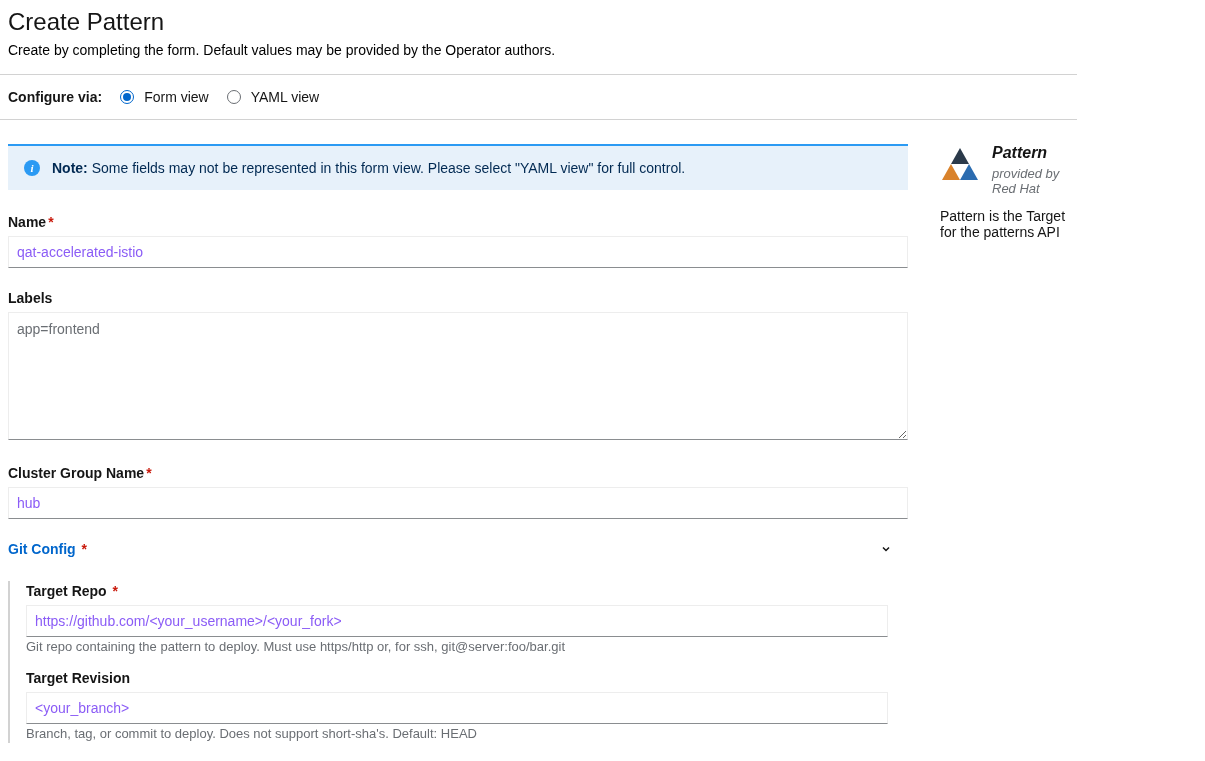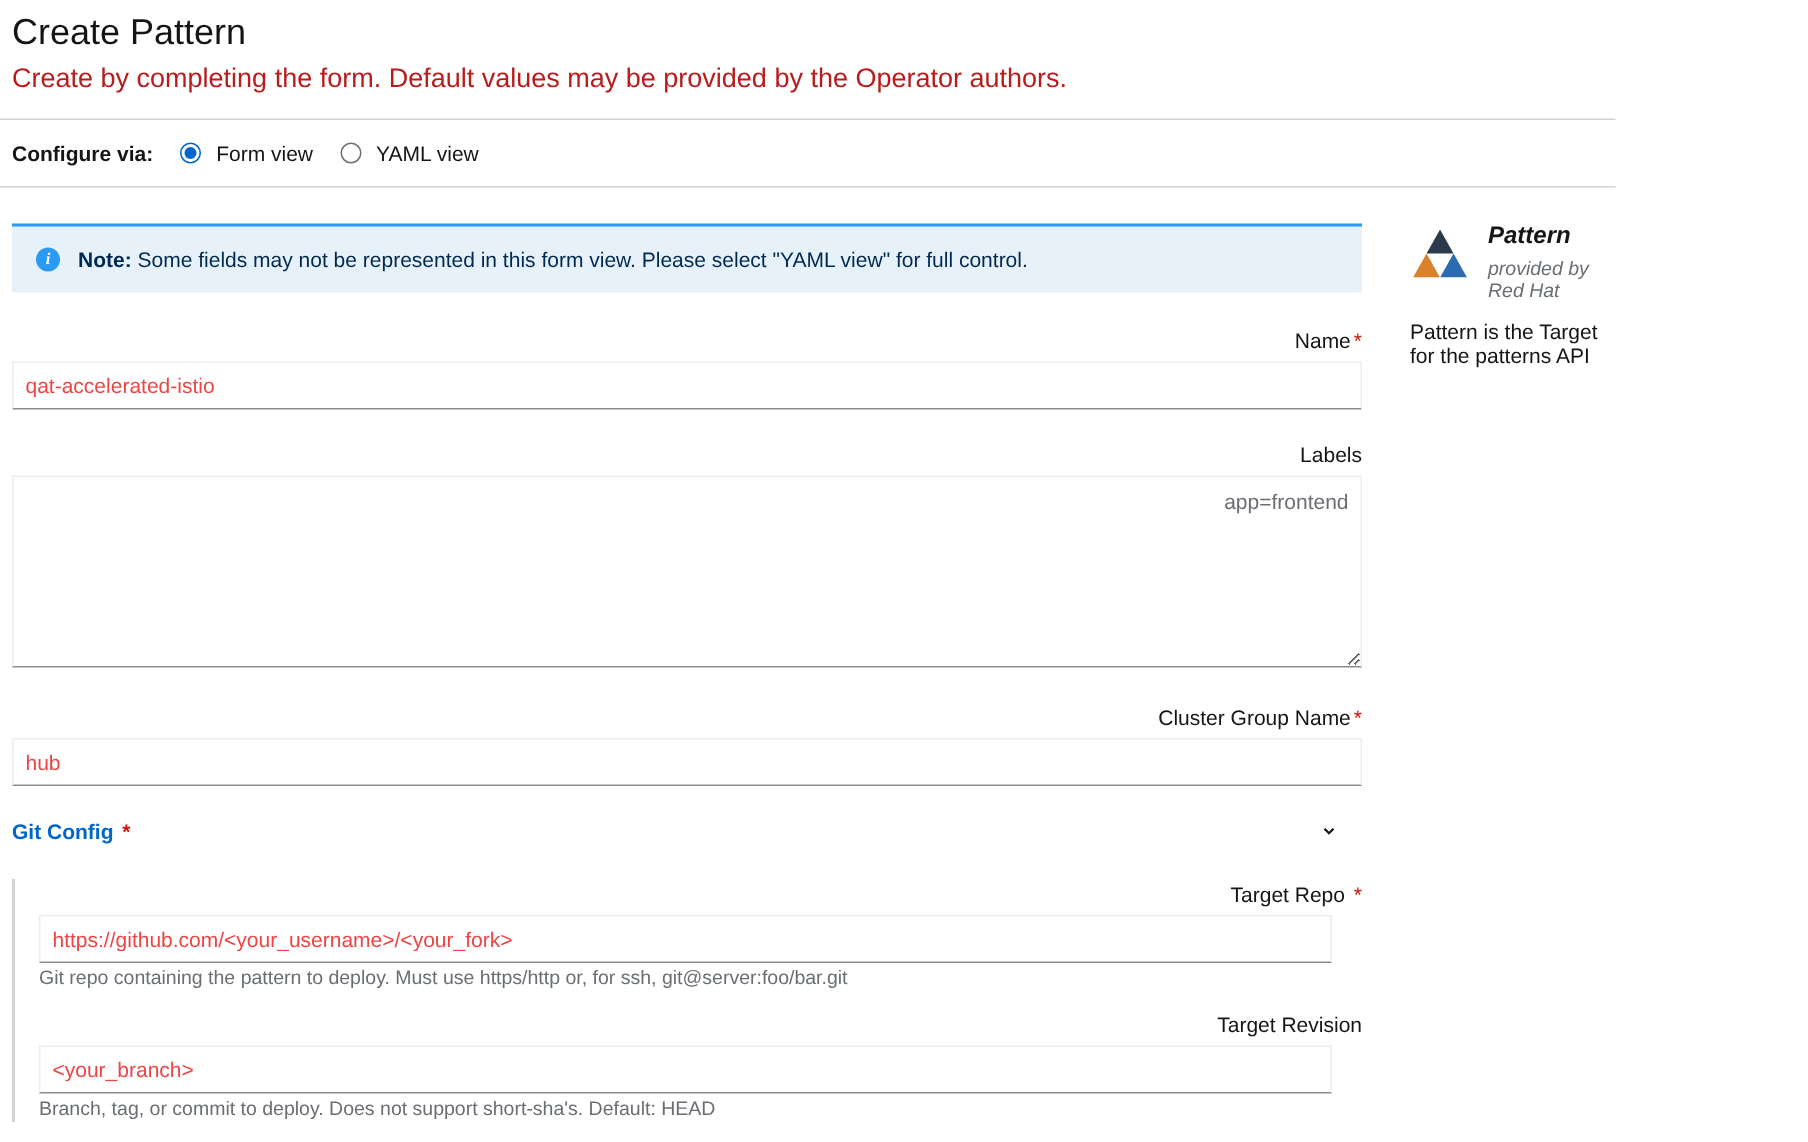--- a/index.html
+++ b/index.html
@@ -20,22 +20,22 @@
   .header-block {
     padding: 8px 8px 16px 8px;
   }
   h1.page-title {
     font-size: 24px;
     font-weight: 400;
     margin: 0 0 6px 0;
     color: #151515;
   }
   .page-subtitle {
-    font-size: 18px;
-    color: #b91c1c;
+    font-size: 14px;
+    color: #000000;
     margin: 0;
   }
   .config-row {
     border-top: 1px solid #d2d2d2;
     border-bottom: 1px solid #d2d2d2;
     padding: 14px 8px;
     display: flex;
     align-items: center;
     gap: 18px;
     font-size: 14px;
@@ -110,35 +110,34 @@
     justify-content: center;
     flex-shrink: 0;
   }
   .alert-text strong { font-weight: 700; }
   .form-group {
     margin-bottom: 22px;
   }
   .form-label {
     display: block;
     font-size: 14px;
-    font-weight: 400;
+    font-weight: 700;
     color: #151515;
     margin-bottom: 6px;
-    text-align: right;
   }
   .req-star {
     color: #c9190b;
     margin-left: 2px;
   }
   .text-input {
     width: 100%;
     height: 32px;
     padding: 4px 8px;
     font-size: 14px;
-    color: #ef4444;
+    color: #8b5cf6;
     border: 1px solid #ededed;
     border-top-color: #ededed;
     border-bottom: 1px solid #8a8d90;
     background: #fff;
     outline: none;
     font-family: inherit;
   }
   .text-input::placeholder, .textarea-input::placeholder {
     color: #6a6e73;
   }
@@ -147,21 +146,20 @@
     height: 128px;
     padding: 8px;
     font-size: 14px;
     color: #151515;
     border: 1px solid #ededed;
     border-bottom: 1px solid #8a8d90;
     background: #fff;
     outline: none;
     resize: vertical;
     font-family: inherit;
-    text-align: right;
   }
   .helper-text {
     font-size: 13px;
     color: #6a6e73;
     margin-top: 2px;
     line-height: 1.3;
   }
   .section-heading-row {
     display: flex;
     align-items: center;

